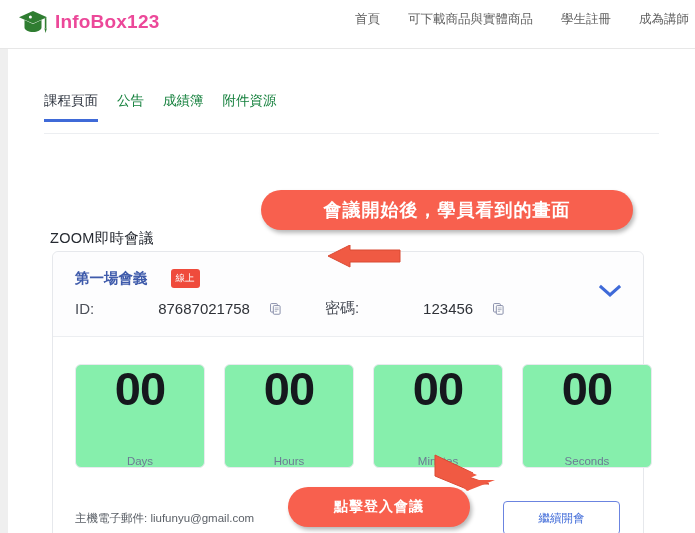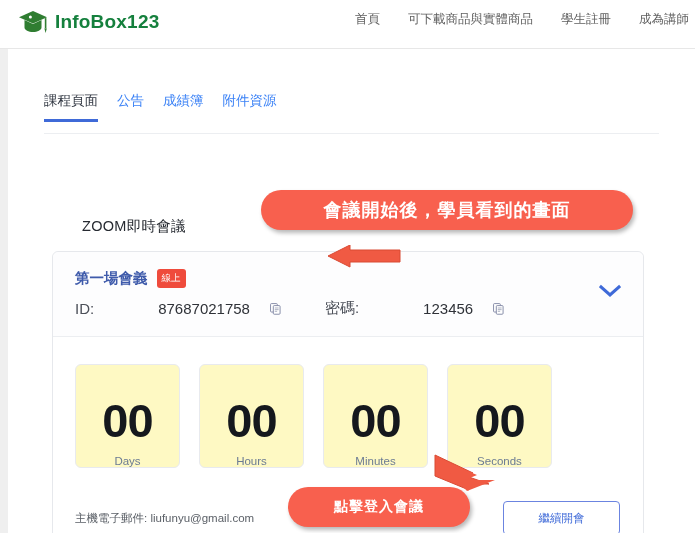--- a/index.html
+++ b/index.html
@@ -39,21 +39,21 @@
     align-items: center;
     gap: 7px;
   }
   .brand-icon {
     width: 30px; height: 26px;
     display: block;
   }
   .brand-text {
     font-size: 19px;
     font-weight: bold;
-    color: #15803d;
+    color: #ec4899;
     letter-spacing: .2px;
     white-space: nowrap;
   }
   .mainnav {
     position: absolute;
     left: 355px; top: 0;
     height: 38px;
     display: flex;
     align-items: center;
     gap: 28px;
@@ -77,21 +77,21 @@
   
   .tabs {
     position: absolute;
     left: 36px; top: 43px;
     display: flex;
     align-items: center;
     gap: 0;
   }
   .tab {
     font-size: 13.5px;
-    color: #3b82f6;
+    color: #15803d;
     padding: 0 19px 12px 0;
     position: relative;
     white-space: nowrap;
     cursor: pointer;
   }
   .tab.active {
     color: #303641;
   }
   .tab.active:after {
     content: "";
@@ -104,26 +104,25 @@
     position: absolute;
     left: 36px; top: 84px;
     width: 615px;
     height: 1px;
     background: #eceef1;
   }
 
   
   .section-title {
     position: absolute;
-    left: 42px; top: 168px;
+    left: 42px; top: 180px;
     font-size: 14.5px;
     color: #262a31;
     letter-spacing: .3px;
     white-space: nowrap;
-    margin-left: 32px;
   }
 
   
   .card {
     position: absolute;
     left: 44px; top: 202px;
     width: 592px;
     height: 313px;
     background: #ffffff;
     border: 1px solid #e6e8ec;
@@ -135,21 +134,21 @@
     height: 84px;
     border-bottom: 1px solid #eceef1;
     background: #fdfdfe;
     border-radius: 6px 6px 0 0;
   }
   .meet-title-row {
     position: absolute;
     left: 22px; top: 17px;
     display: flex;
     align-items: center;
-    gap: 9px;
+    gap: 23px;
   }
   .meet-title {
     font-size: 14.5px;
     font-weight: bold;
     color: #3f5bab;
     white-space: nowrap;
   }
   .badge {
     display: inline-block;
     background: #ef4b3c;
@@ -191,30 +190,30 @@
   }
 
   
   .countdown {
     position: absolute;
     left: 22px; top: 112px;
     display: flex;
     gap: 19px;
   }
   .cd-box {
-    width: 105px;
+    width: 130px;
     height: 104px;
     border: 1px solid #e8eaee;
     border-radius: 6px;
     box-sizing: border-box;
     display: flex;
     flex-direction: column;
     align-items: center;
-    justify-content: flex-end;
-    background: #fef9c3;
+    justify-content: space-between;
+    background: #86efac;
   }
   .cd-num {
     font-size: 47px;
     font-weight: bold;
     color: #15181d;
     line-height: 1;
     letter-spacing: -1px;
   }
   .cd-lbl {
     margin-top: 11px;

